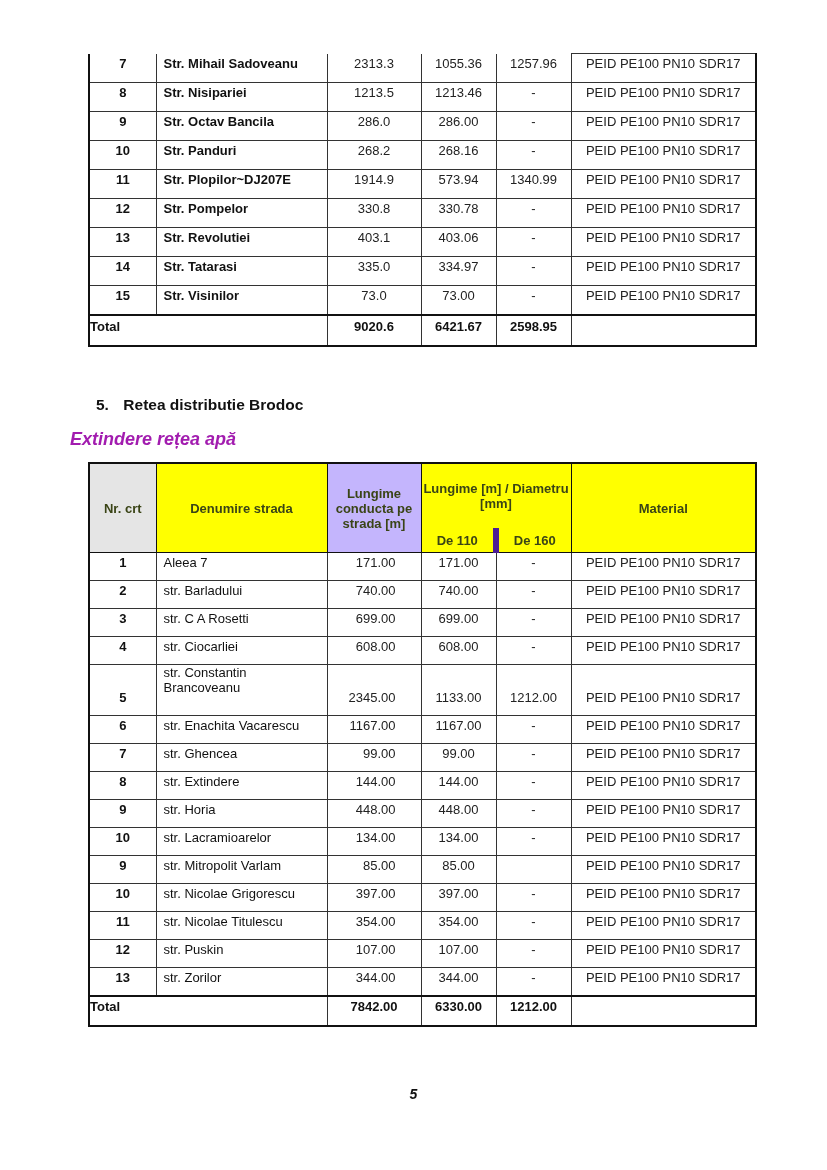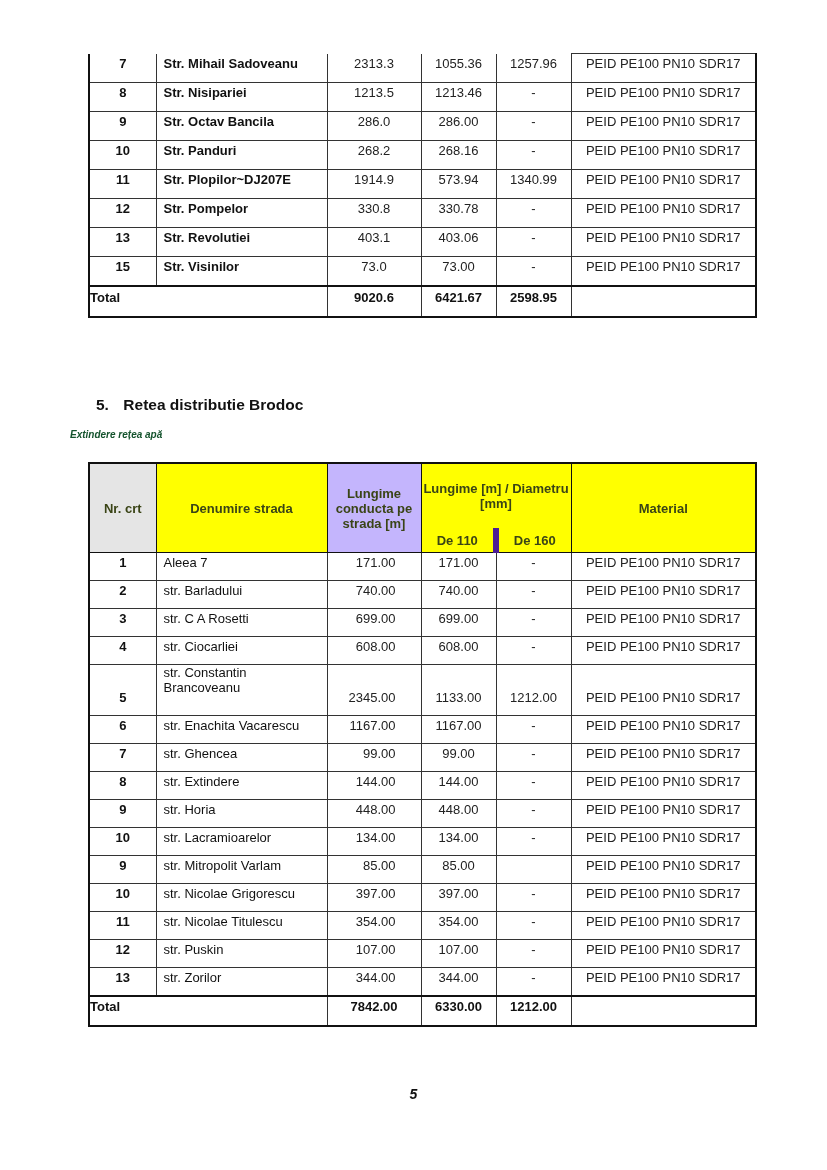--- a/index.html
+++ b/index.html
@@ -57,24 +57,24 @@
       top: 396px;
       font-size: 15.5px;
       font-weight: bold;
       color: #111;
     }
     .section-heading .num-label { display: inline-block; width: 23px; }
     .sub-heading {
       position: absolute;
       left: 70px;
       top: 429px;
-      font-size: 10px;
+      font-size: 18px;
       font-weight: bold;
       font-style: italic;
-      color: #14532d;
+      color: #a21caf;
     }
 
     
     #table-2 { top: 462px; border: 2px solid #111; }
     #table-2 thead td {
       background: #ffff00;
       color: #3a4416;
       font-weight: bold;
       text-align: center;
       vertical-align: middle;
@@ -162,20 +162,28 @@
       <td class="num">330.8</td>
       <td class="num">330.78</td>
       <td class="num">-</td>
       <td class="mat">PEID PE100 PN10 SDR17</td>
     </tr>
     <tr class="row">
       <td class="nr">13</td>
       <td class="name bold">Str. Revolutiei</td>
       <td class="num">403.1</td>
       <td class="num">403.06</td>
+      <td class="num">-</td>
+      <td class="mat">PEID PE100 PN10 SDR17</td>
+    </tr>
+    <tr class="row">
+      <td class="nr">14</td>
+      <td class="name bold">Str. Tatarasi</td>
+      <td class="num">335.0</td>
+      <td class="num">334.97</td>
       <td class="num">-</td>
       <td class="mat">PEID PE100 PN10 SDR17</td>
     </tr>
     <tr class="row">
       <td class="nr">15</td>
       <td class="name bold">Str. Visinilor</td>
       <td class="num">73.0</td>
       <td class="num">73.00</td>
       <td class="num">-</td>
       <td class="mat">PEID PE100 PN10 SDR17</td>

